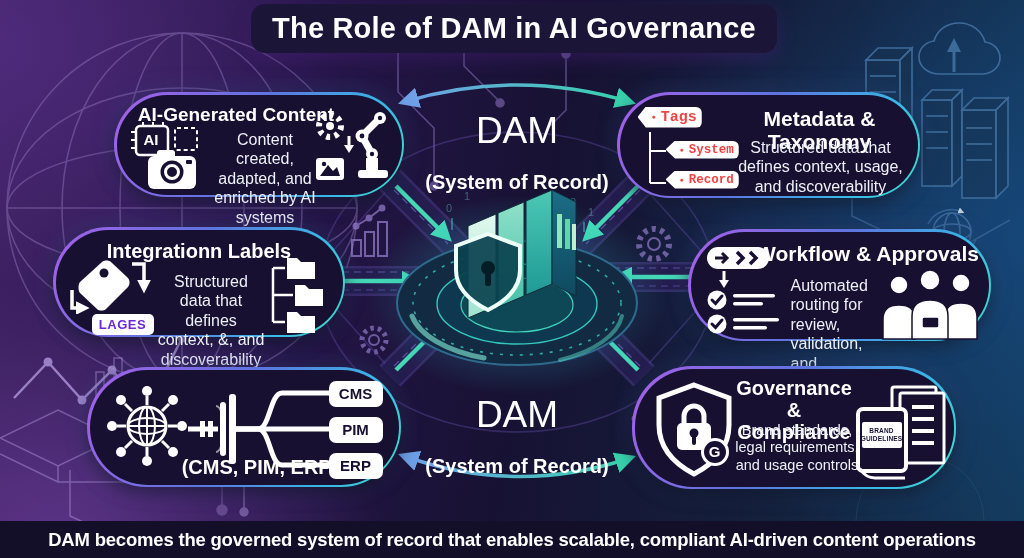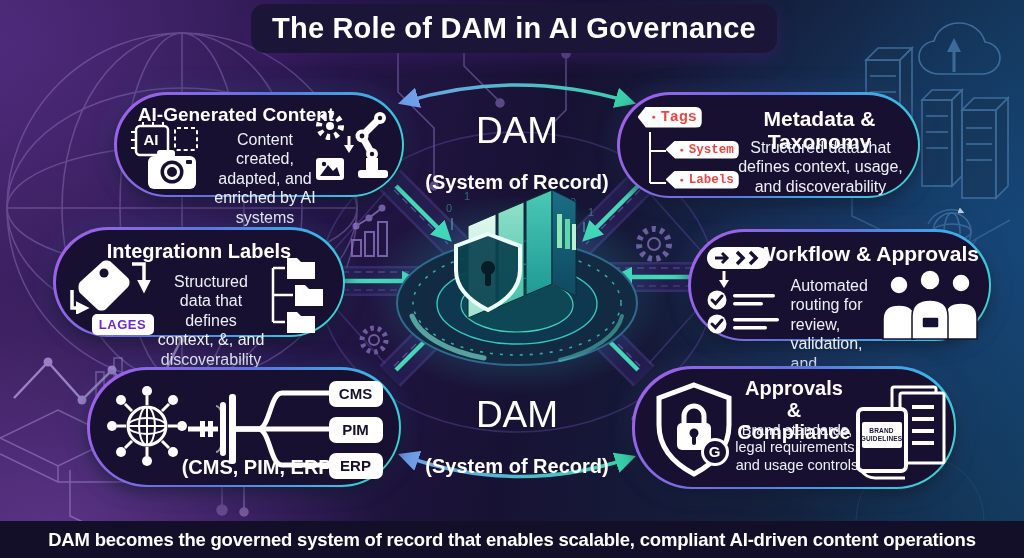--- a/index.html
+++ b/index.html
@@ -390,21 +390,21 @@
       <div class="card-title">Metadata &amp; Taxonomy</div>
       <div class="card-body">Structured data that defines context, usage, and discoverability</div>
       <div class="tagtree">
         <svg width="108" height="90" viewBox="0 0 108 90" style="position:absolute;left:0;top:0">
           <polyline points="16,25 16,76" stroke="#fff" stroke-width="2" fill="none"></polyline>
           <line x1="16" y1="44" x2="32" y2="44" stroke="#fff" stroke-width="2"></line>
           <line x1="16" y1="76" x2="32" y2="76" stroke="#fff" stroke-width="2"></line>
         </svg>
         <span class="tag-pill tp-0">Tags</span>
         <span class="tag-pill tp-1">System</span>
-        <span class="tag-pill tp-2">Labels</span>
+        <span class="tag-pill tp-2">Record</span>
       </div>
     </div>
   </div>
 
   <div id="card-integration" class="card">
     <div class="card-in">
       <div class="card-title">Integrationn Labels</div>
       <div class="card-body">Structured data that defines context, &amp;, and discoverability</div>
       <div class="abs" style="left:10px;top:26px;width:100px;height:58px;">
         <svg width="100" height="58" viewBox="0 0 100 58">
@@ -519,21 +519,21 @@
       <div class="sys-box sb-0">CMS</div>
       <div class="sys-box sb-1">PIM</div>
       <div class="sys-box sb-2">ERP</div>
       <div class="sys-caption">(CMS, PIM, ERP)</div>
     </div>
   </div>
 
   <div id="card-governance" class="card">
     <div class="card-in">
       <div class="card-title">
-        <span>Approvals</span><br>
+        <span>Governance</span><br>
         <span>&amp; Compliance</span>
       </div>
       <div class="card-body">Brand standards, legal requirements, and usage controls</div>
       <div class="abs" style="left:14px;top:12px;width:90px;height:100px;">
         <svg width="90" height="100" viewBox="0 0 90 100">
           <path d="M45,4 L80,17 V44 C80,67 66,82 45,93 C24,82 10,67 10,44 V17 Z" stroke="#fff" stroke-width="5" fill="none"></path>
           <path d="M35,42 v-7 a10,10 0 0 1 20,0 v7" stroke="#fff" stroke-width="5" fill="none"></path>
           <rect x="28" y="42" width="34" height="27" rx="5" fill="#fff"></rect>
           <circle cx="45" cy="52" r="4.5" fill="#171031"></circle>
             <rect x="43" y="54" width="4" height="10" rx="2" fill="#171031"></rect>

